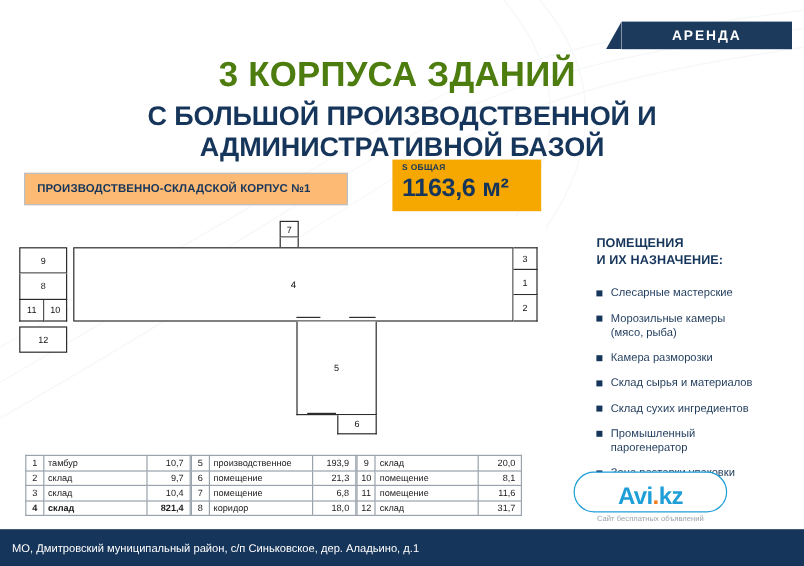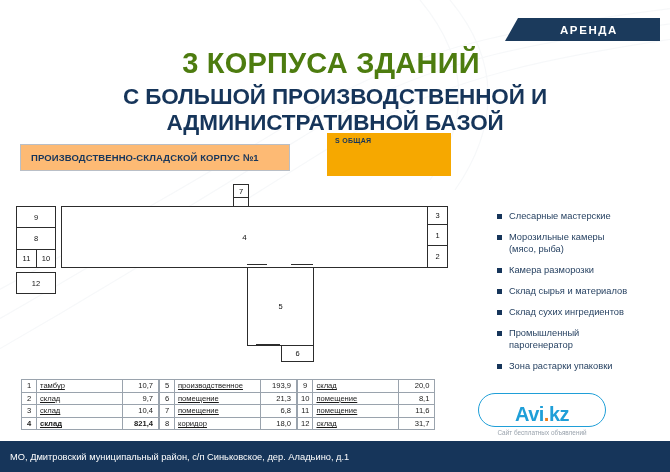--- a/index.html
+++ b/index.html
@@ -198,21 +198,21 @@
     font-size: 7.6px;
     color: #1a1a1a;
   }
   table.leg td {
     border: 1px solid #9aa3ad;
     height: 12.6px;
     padding: 0 3px;
     white-space: nowrap;
   }
   table.leg td.num { width: 15px; text-align: center; }
-  table.leg td.nm  { width: 86px; text-decoration: underline; }
+  table.leg td.nm  { width: 86px; }
   table.leg td.val { width: 36px; text-align: right; padding-right: 5px; }
   table.leg tr.total td { font-weight: bold; }
 
   
   .logo {
     position: absolute;
     left: 468px;
     top: 393px;
     width: 148px;
     height: 48px;
@@ -280,23 +280,28 @@
   <div class="rent-badge-tail"></div>
   <div class="rent-badge">АРЕНДА</div>
 
   <div class="title1">3 КОРПУСА ЗДАНИЙ</div>
   <div class="title2">С БОЛЬШОЙ ПРОИЗВОДСТВЕННОЙ И АДМИНИСТРАТИВНОЙ БАЗОЙ</div>
 
   <div class="corpus-box">ПРОИЗВОДСТВЕННО-СКЛАДСКОЙ КОРПУС №1</div>
 
   <div class="area-box">
     <span class="lbl">S ОБЩАЯ</span>
+    <span class="val">1163,6 м²</span>
   </div>
 
   <div class="right-col">
+    <h3>
+      <span>ПОМЕЩЕНИЯ</span><br>
+      <span>И ИХ НАЗНАЧЕНИЕ:</span>
+    </h3>
     <ul>
       <li>
         <span class="bullet"></span>
         <span>Слесарные мастерские</span>
       </li>
       <li>
         <span class="bullet"></span>
         <span>Морозильные камеры</span>
         <span class="sub">(мясо, рыба)</span>
       </li>

